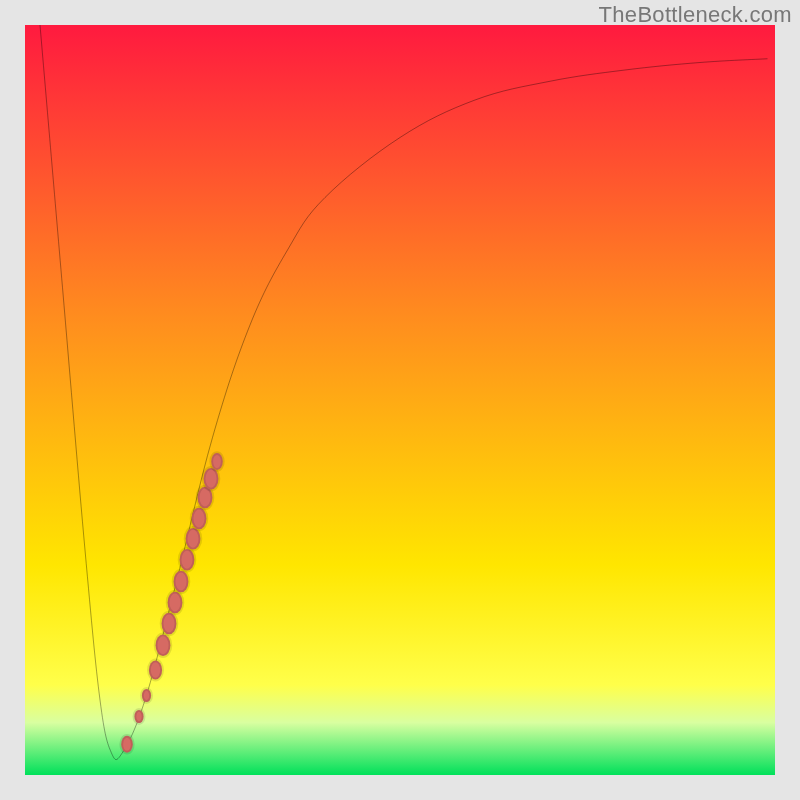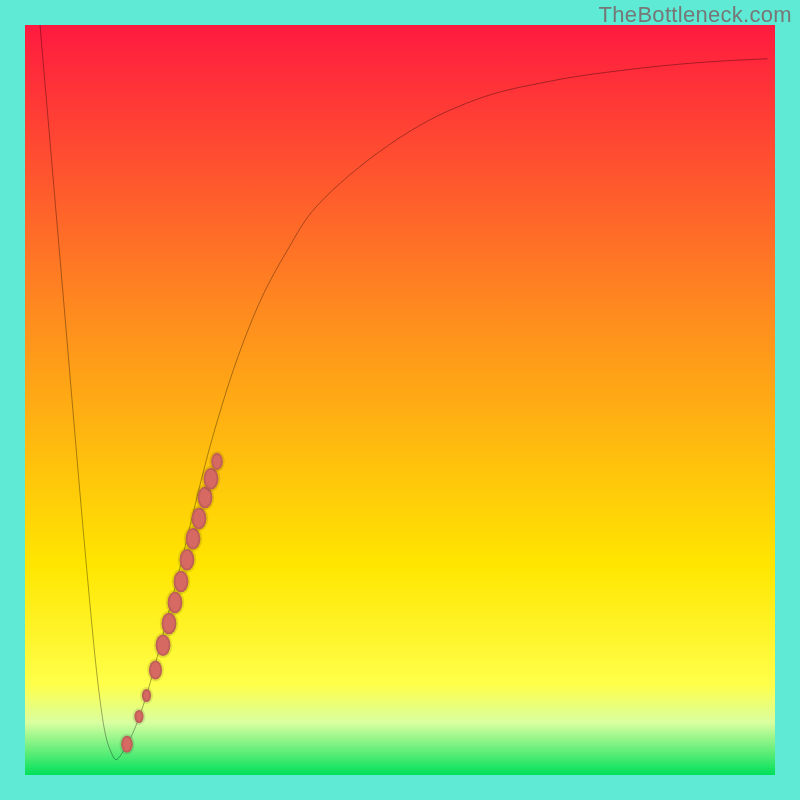--- a/index.html
+++ b/index.html
@@ -8,21 +8,21 @@
     width: 800px;
     height: 800px;
     overflow: hidden;
     background: #000;
     font-family: Arial, Helvetica, sans-serif;
   }
   .frame {
     position: relative;
     width: 800px;
     height: 800px;
-    background: #5eead4;
+    background: #e5e5e5;
   }
   .watermark {
     position: absolute;
     top: 2px;
     right: 8px;
     color: #777;
     font-size: 22px;
     letter-spacing: 0.3px;
     z-index: 5;
   }

